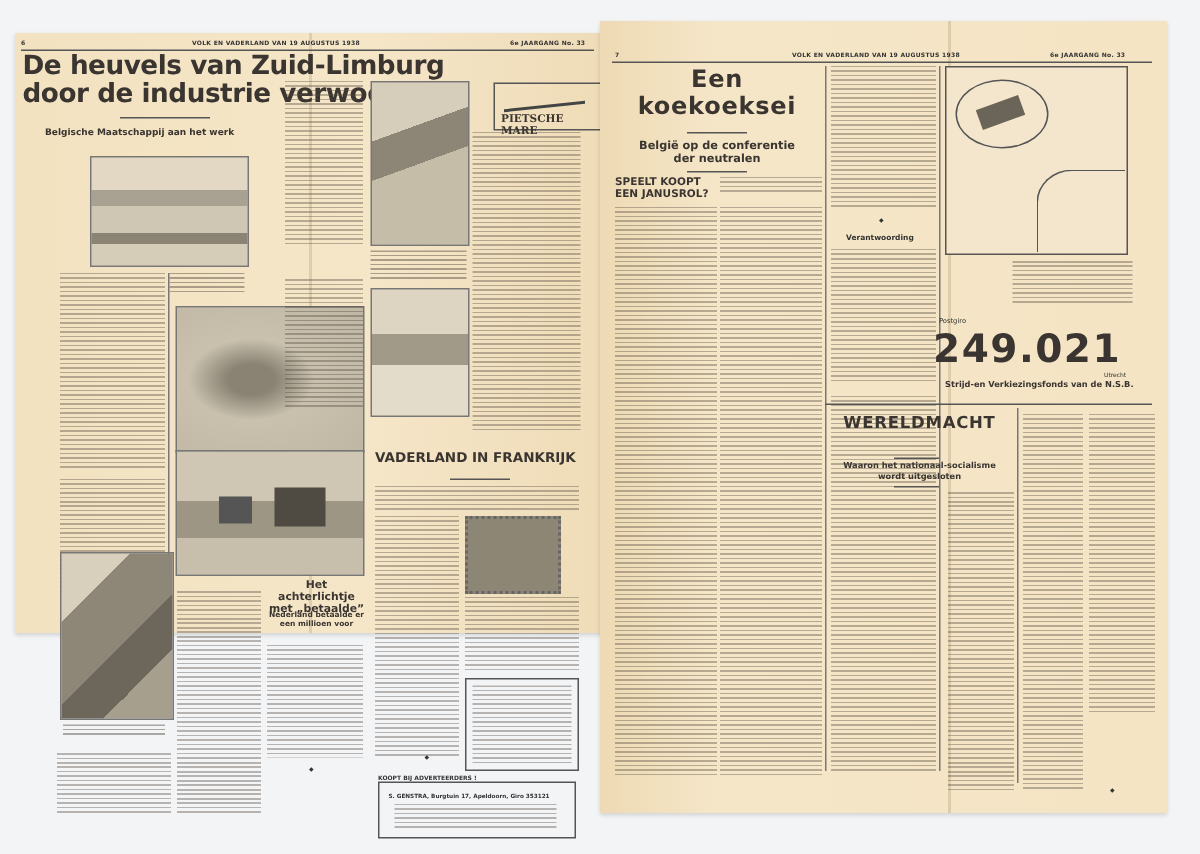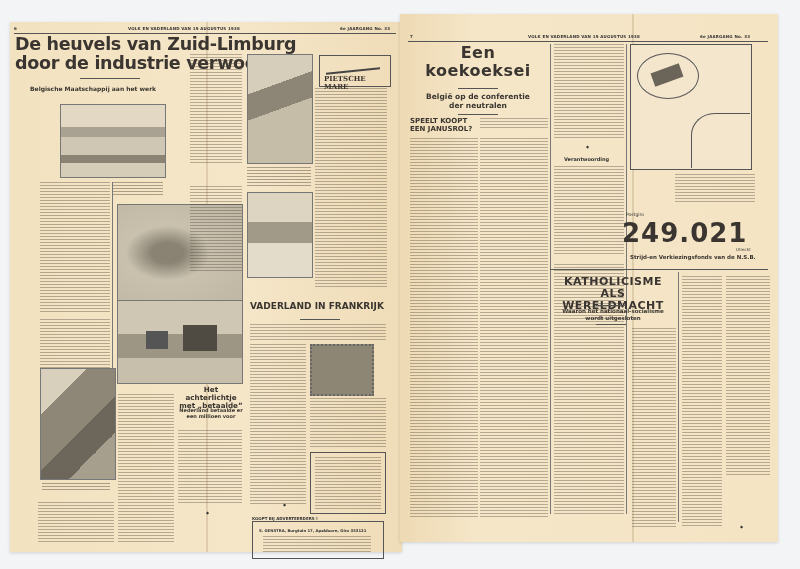--- a/index.html
+++ b/index.html
@@ -1,18 +1,18 @@
 <!DOCTYPE html>
 <html><head>
 <meta charset="utf-8">
 <style>
   html,body{margin:0;padding:0;}
   body{width:800px;height:569px;background:#f3f4f6;position:relative;overflow:hidden;font-family:"DejaVu Sans",sans-serif;}
   .page{position:absolute;background:#f2e3c4;box-shadow:0 1px 3px rgba(0,0,0,.15);}
-  .page-left{left:10px;top:22px;width:392px;height:530px;background:linear-gradient(90deg,#f2e2c0 0%,#f5e6c8 60%,#efdcb8 100%);}
+  .page-left{left:10px;top:22px;width:392px;height:400px;background:linear-gradient(90deg,#f2e2c0 0%,#f5e6c8 60%,#efdcb8 100%);}
   .page-right{left:400px;top:14px;width:378px;height:528px;background:linear-gradient(90deg,#eedab4 0%,#f5e6c8 20%,#f4e4c4 100%);}
   .fold{position:absolute;top:0;bottom:0;width:2px;background:rgba(160,130,90,.25);}
   .masthead{position:absolute;font-size:4px;color:#333;font-weight:bold;letter-spacing:.2px;}
   .rule{position:absolute;height:1px;background:#555;}
   .vrule{position:absolute;width:1px;background:#777;}
   .headline{position:absolute;color:#3a3530;font-weight:bold;line-height:1.1;}
   .sub{position:absolute;color:#3a3530;font-weight:bold;text-align:center;line-height:1.2;}
   .textblock{position:absolute;background:repeating-linear-gradient(180deg,rgba(80,70,60,.38) 0 1px,transparent 1px 3px);}
   .photo{position:absolute;border:1px solid #777;}
   .caption{position:absolute;background:repeating-linear-gradient(180deg,rgba(80,70,60,.45) 0 1px,transparent 1px 3px);}
@@ -64,21 +64,21 @@
   </div>
   <div class="textblock" style="left:168px;top:408px;width:64px;height:75px;"></div>
   <span class="small" style="left:196px;top:488px;">◆</span>
 
   <div class="photo" style="left:237px;top:32px;width:64px;height:108px;background:linear-gradient(160deg,#d6cdba 0 30%,#8d8676 30% 50%,#c6bda9 50%);"></div>
   <div class="caption" style="left:237px;top:145px;width:64px;height:20px;"></div>
   <div class="photo" style="left:237px;top:170px;width:64px;height:84px;background:linear-gradient(180deg,#ddd4c1 0 35%,#a19a89 35% 60%,#e4dccb 60%);"></div>
   <div class="textblock" style="left:180px;top:32px;width:52px;height:110px;"></div>
   <div class="textblock" style="left:180px;top:164px;width:52px;height:86px;"></div>
 
-  <div class="box" style="left:309px;top:33px;width:70px;height:30px;">
+  <div class="box" style="left:319px;top:33px;width:70px;height:30px;">
     <div style="position:absolute;left:6px;top:4px;width:54px;height:10px;border-bottom:2px solid #444;transform:skewY(-6deg);"></div>
     <div class="headline" style="left:4px;top:19px;font-size:7px;font-family:'DejaVu Serif',serif;">PIETSCHE MARE</div>
   </div>
   <div class="textblock" style="left:305px;top:66px;width:72px;height:200px;"></div>
 
   <div class="headline" style="left:240px;top:280px;font-size:9px;">VADERLAND IN FRANKRIJK</div>
   <div class="rule" style="left:290px;top:297px;width:40px;"></div>
   <div class="textblock" style="left:240px;top:302px;width:136px;height:18px;"></div>
   <div class="photo" style="left:300px;top:322px;width:60px;height:48px;background:#8d8675;border:2px dotted #666;"></div>
   <div class="textblock" style="left:240px;top:322px;width:56px;height:160px;"></div>
@@ -138,21 +138,20 @@
   </div>
   <div class="textblock" style="left:275px;top:160px;width:80px;height:28px;"></div>
 
   <div class="small" style="left:226px;top:198px;font-size:4.5px;font-weight:normal;">Postgiro</div>
   <div class="headline" style="left:222px;top:205px;font-size:26px;letter-spacing:1px;">249.021</div>
   <div class="small" style="left:336px;top:233px;font-size:4px;font-weight:normal;">Utrecht</div>
   <div class="headline" style="left:230px;top:240px;font-size:5.5px;">Strijd-en Verkiezingsfonds van de N.S.B.</div>
   <div class="rule" style="left:150px;top:255px;width:218px;"></div>
 
   <div class="headline" style="left:150px;top:262px;width:126px;font-size:11px;text-align:center;letter-spacing:.5px;">
-    <div>KATHOLICISME ALS</div>
     <div>WERELDMACHT</div>
   </div>
   <div class="rule" style="left:196px;top:291px;width:30px;"></div>
   <div class="sub" style="left:150px;top:294px;width:126px;font-size:5.5px;">
     <div>Waaron het nationaal-socialisme</div>
     <div>wordt uitgesloten</div>
   </div>
   <div class="rule" style="left:196px;top:310px;width:30px;"></div>
   <div class="vrule" style="left:278px;top:258px;height:250px;"></div>
   <div class="textblock" style="left:232px;top:314px;width:44px;height:200px;"></div>

